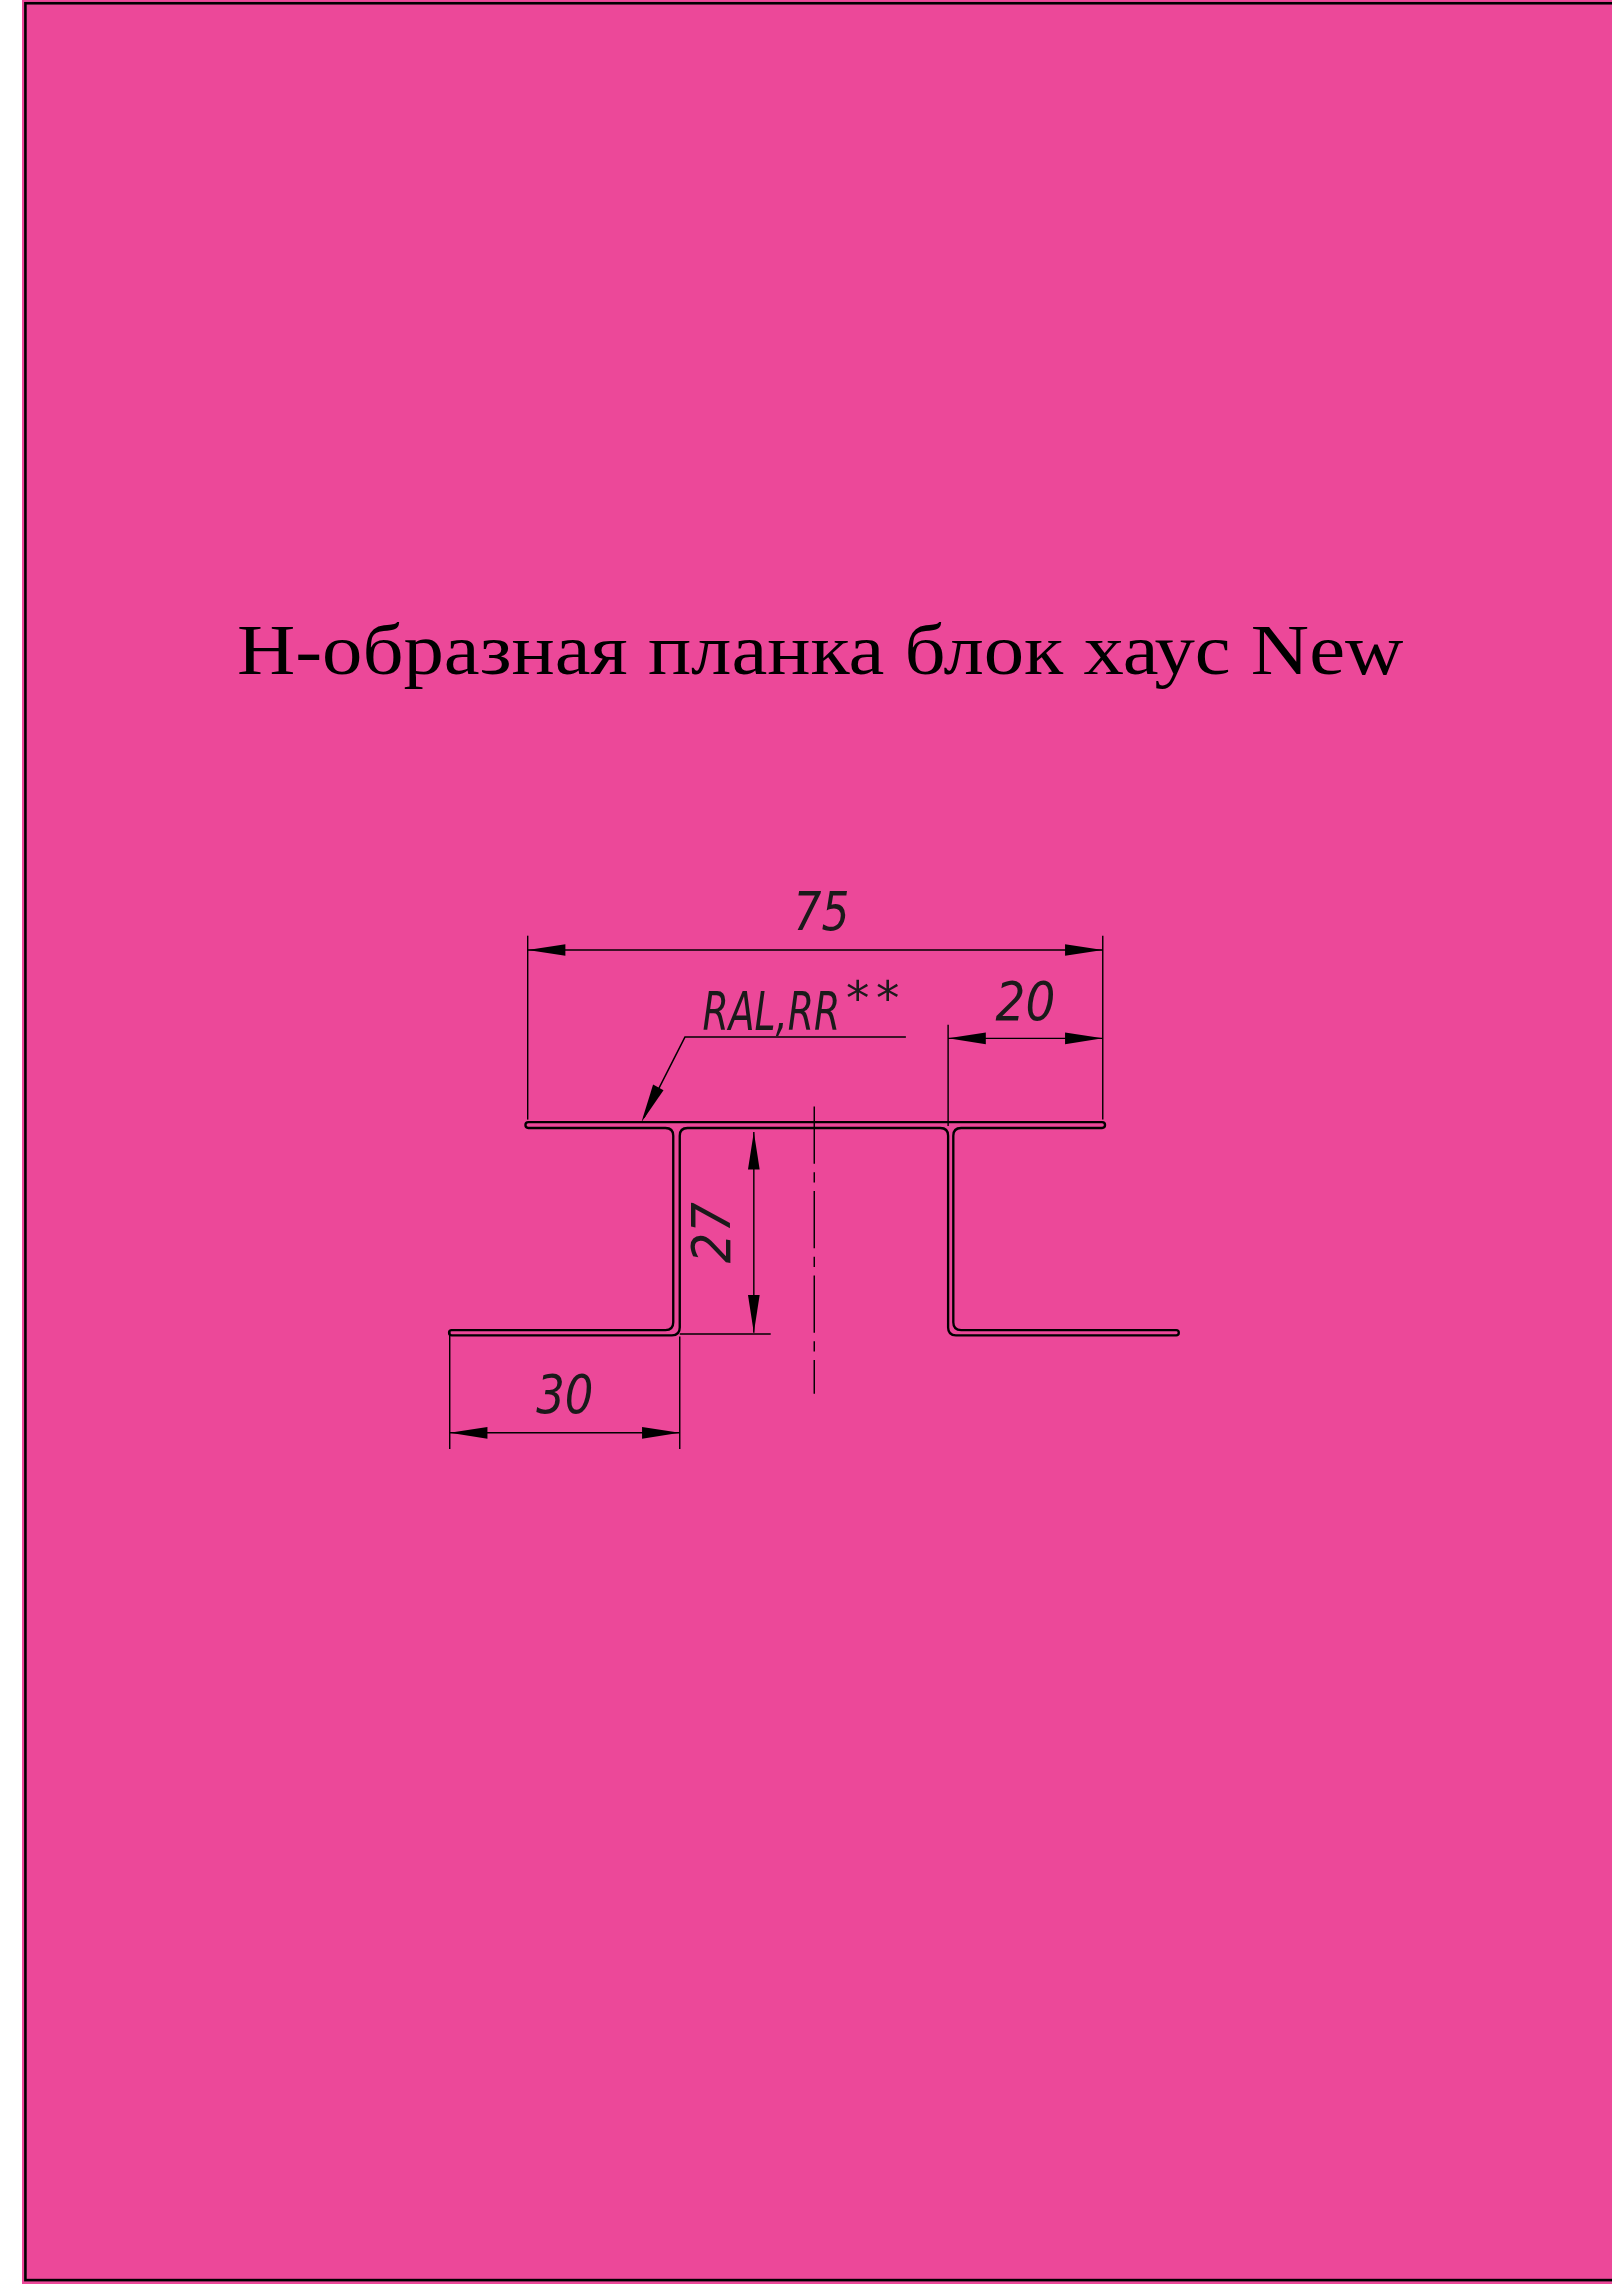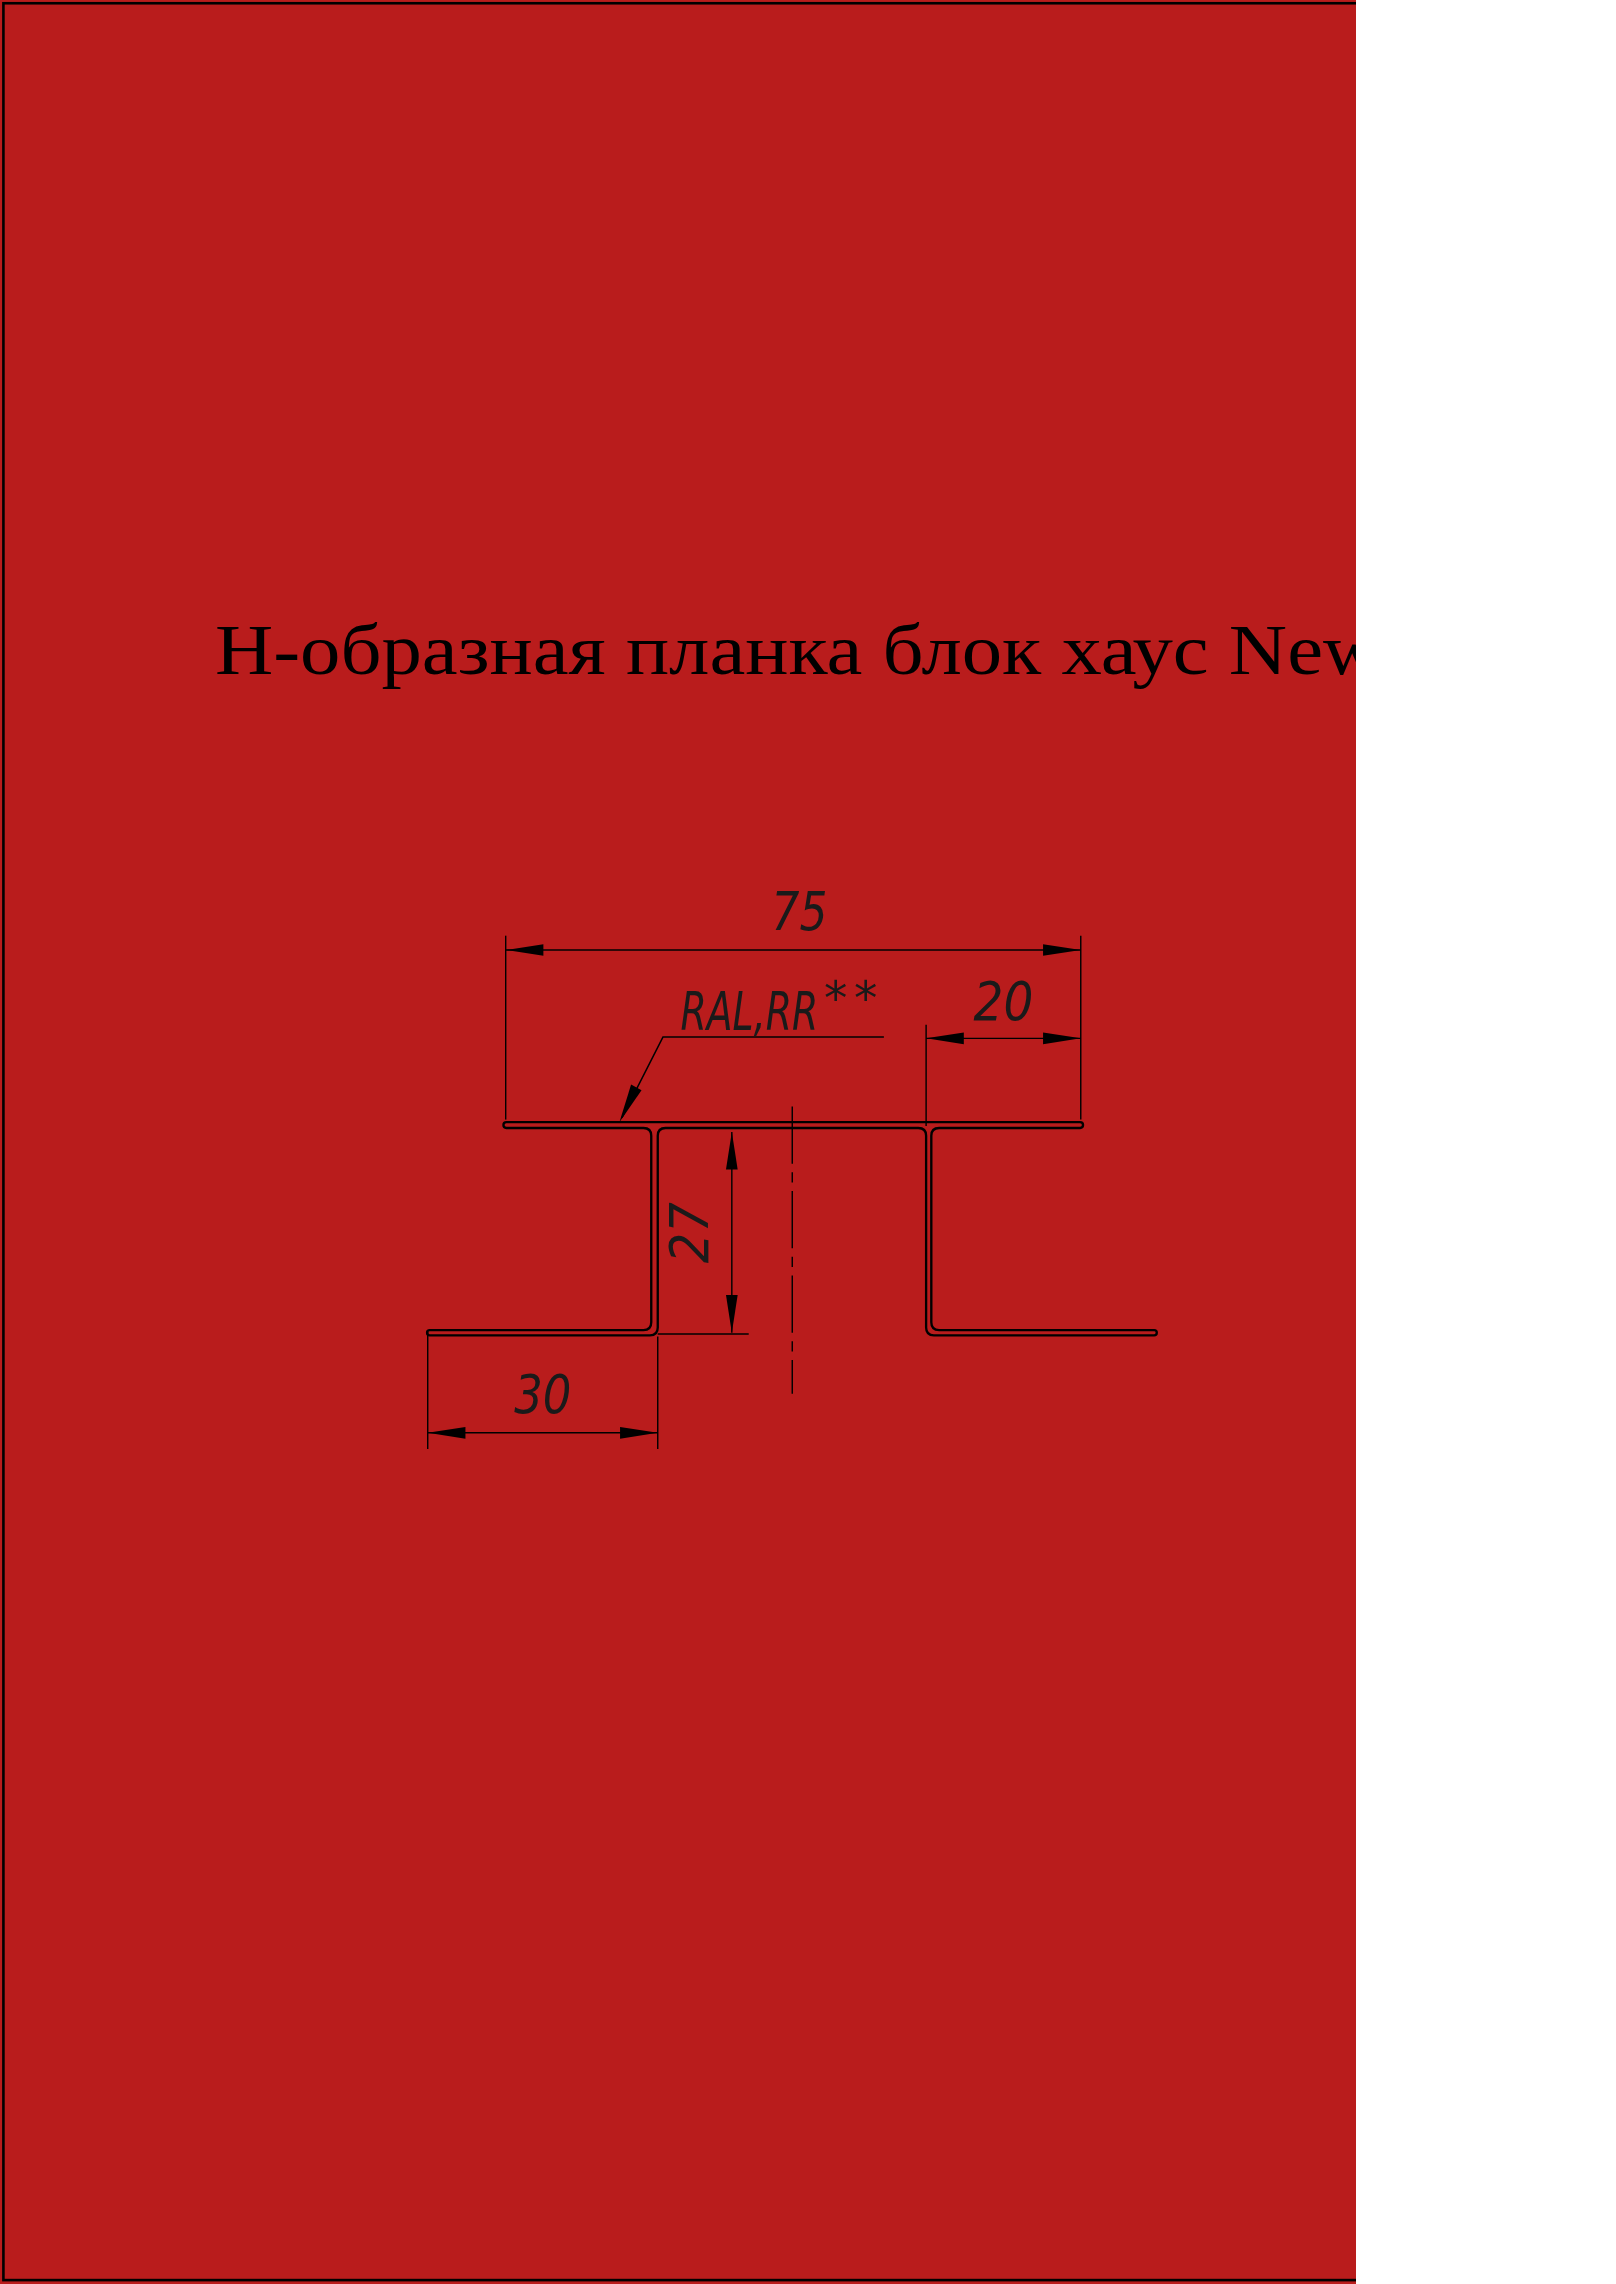--- a/index.html
+++ b/index.html
@@ -2,24 +2,25 @@
 <html style="font-size:10.4px"><head>
 <meta charset="utf-8">
 <style>
   html, body {
     margin: 0;
     padding: 0;
     background: #ffffff;
   }
   .page {
     position: relative;
-    width: 1356px;
+    width: 1590px;
     height: 2284px;
-    background: #b91c1c;
+    background: #ec4899;
     overflow: hidden;
+    margin-left: 22px;
   }
   svg.sheet {
     display: block;
     width: 1617px;
     height: 2284px;
   }
   .dim-text {
     font-family: "DejaVu Sans", sans-serif;
     font-style: italic;
     font-size: 82px;

